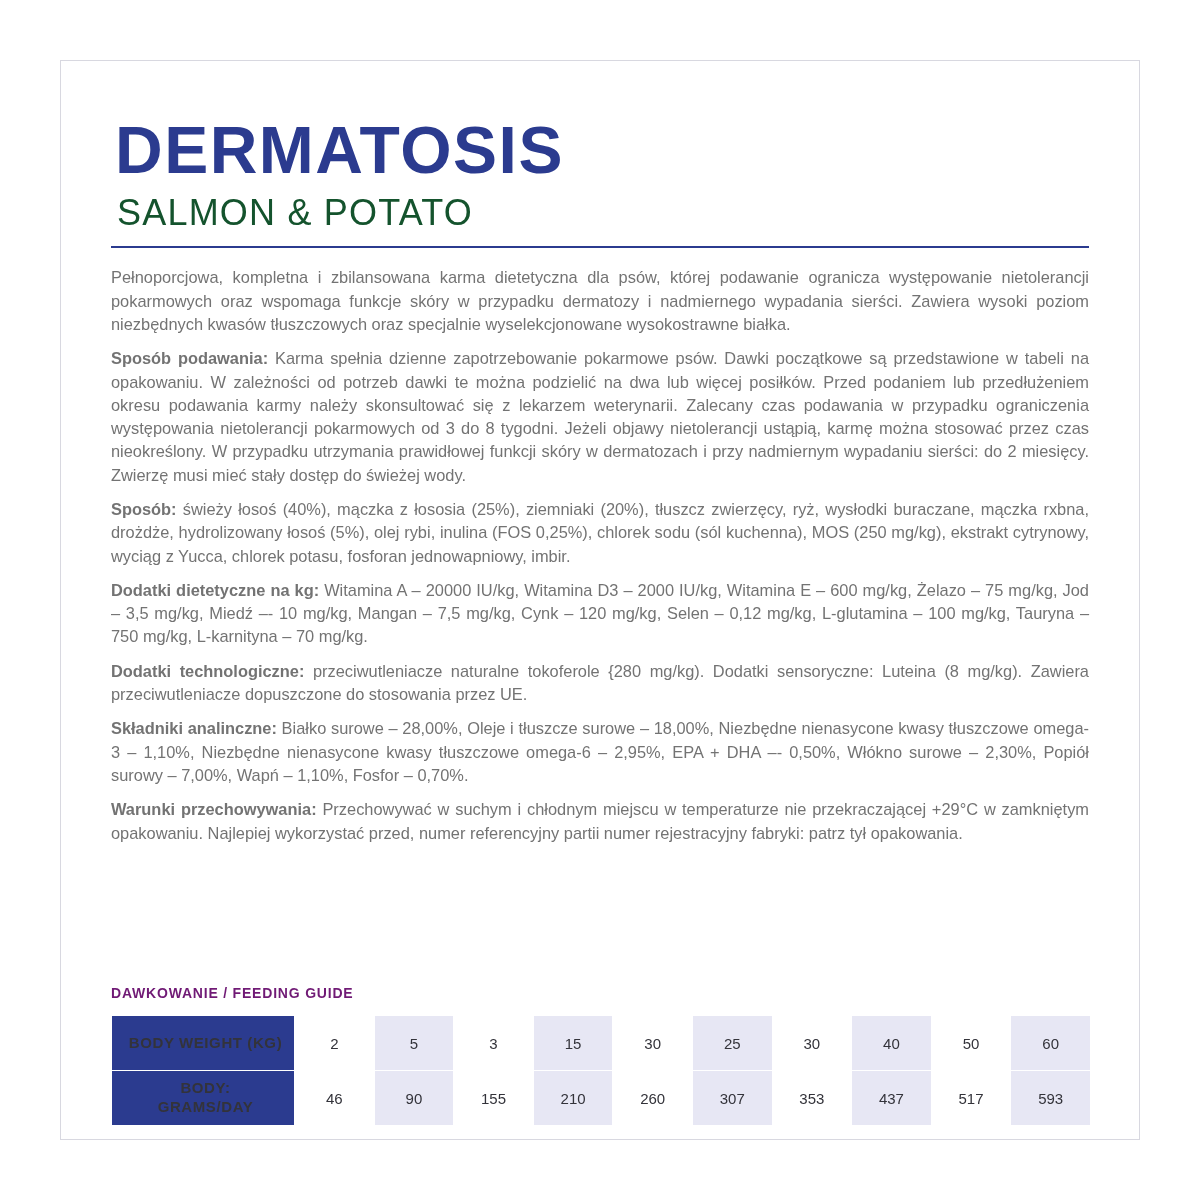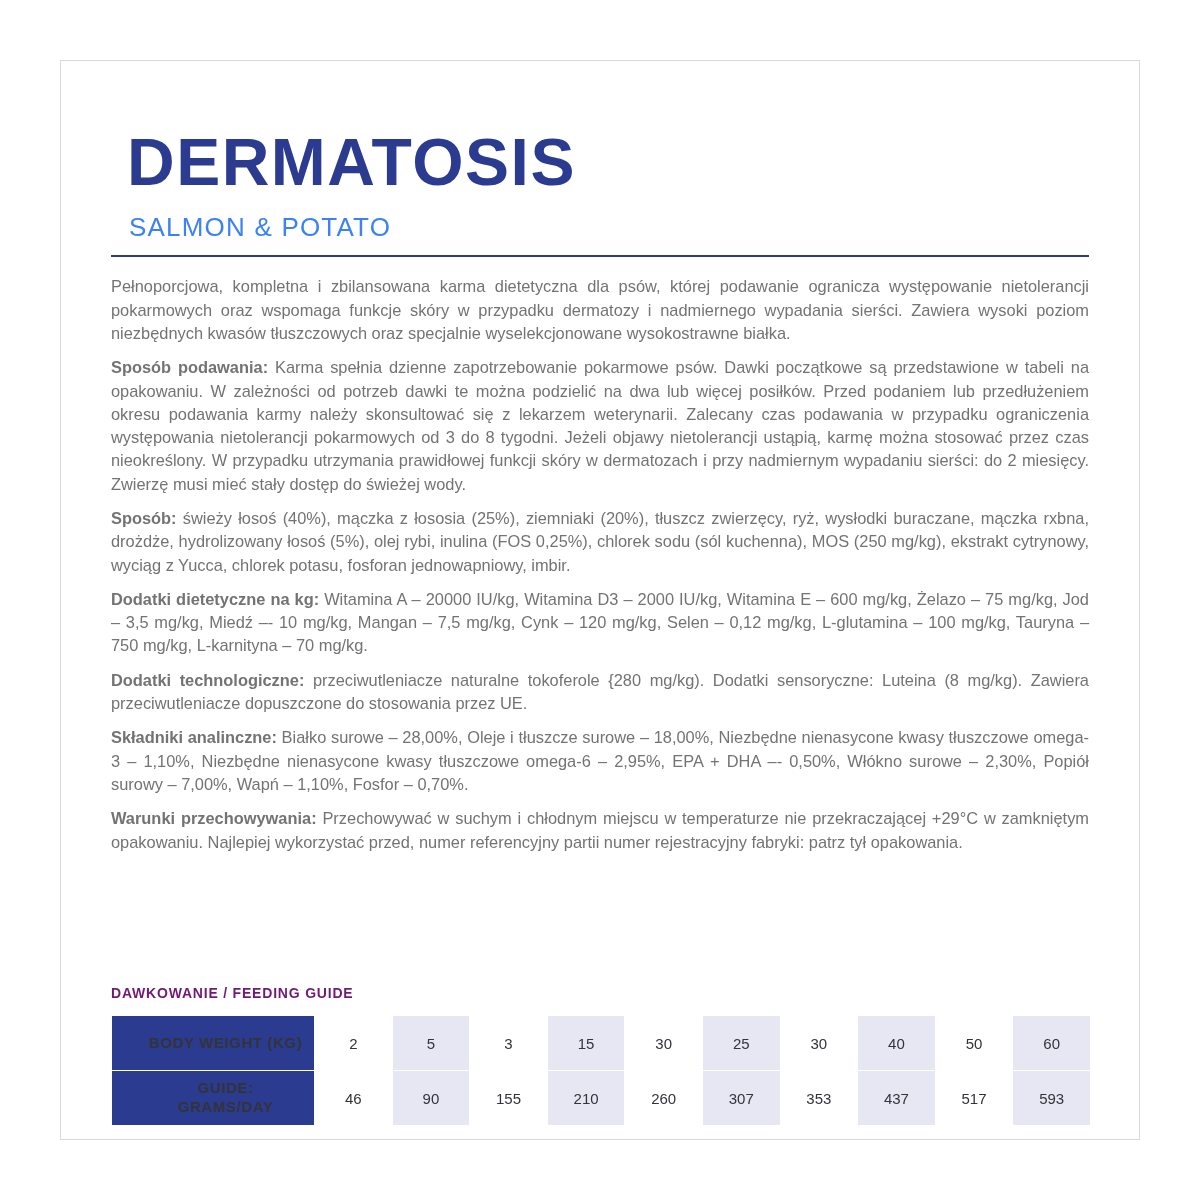--- a/index.html
+++ b/index.html
@@ -29,27 +29,27 @@
     top: 52px;
     right: 50px;
     bottom: 40px;
   }
   .title {
     font-size: 66px;
     font-weight: bold;
     letter-spacing: 1.5px;
     color: #2b3b8f;
     line-height: 1.02;
-    margin: 16px;
+    margin: 4px;
   }
   .subtitle {
-    font-size: 26px;
+    font-size: 36px;
     letter-spacing: 1.2px;
-    color: #3b82f6;
-    margin: 8px 0 0 18px;
+    color: #14532d;
+    margin: 8px 0 0 6px;
     font-weight: 400;
   }
   .rule {
     margin-top: 12px;
     border-bottom: 2px solid #2b3b8f;
     width: 100%;
   }
   .body-text {
     margin-top: 18px;
     font-size: 16.4px;
@@ -91,21 +91,21 @@
     color: #33333a;
     border: 1px solid #ffffff;
   }
   td.rowhead {
     background: #2b3b8f;
     color: #ffffff;
     font-size: 12.5px;
     font-weight: bold;
     letter-spacing: 0.6px;
     text-align: left;
-    padding-left: 26px;
+    padding-left: 6px;
     width: 175px;
     line-height: 1.25;
   }
   td.cell-a { background: #ffffff; }
   td.cell-b { background: #e7e7f4; }
 </style>
 </head>
 <body>
 
 <div class="page">
@@ -155,21 +155,21 @@
           <td class="cell-b">15</td>
           <td class="cell-a">30</td>
           <td class="cell-b">25</td>
           <td class="cell-a">30</td>
           <td class="cell-b">40</td>
           <td class="cell-a">50</td>
           <td class="cell-b">60</td>
         </tr>
         <tr>
           <td class="rowhead">
-            <span>GUIDE:</span><br>
+            <span>BODY:</span><br>
             <span>GRAMS/DAY</span>
           </td>
           <td class="cell-a">46</td>
           <td class="cell-b">90</td>
           <td class="cell-a">155</td>
           <td class="cell-b">210</td>
           <td class="cell-a">260</td>
           <td class="cell-b">307</td>
           <td class="cell-a">353</td>
           <td class="cell-b">437</td>

